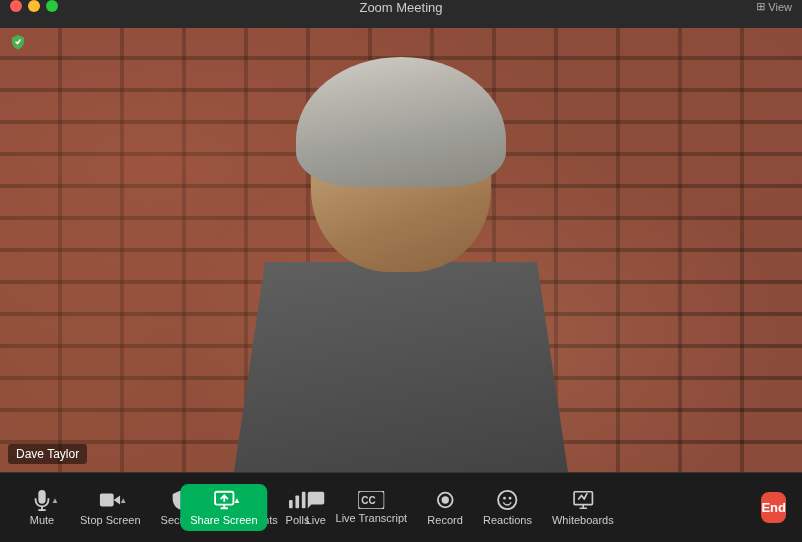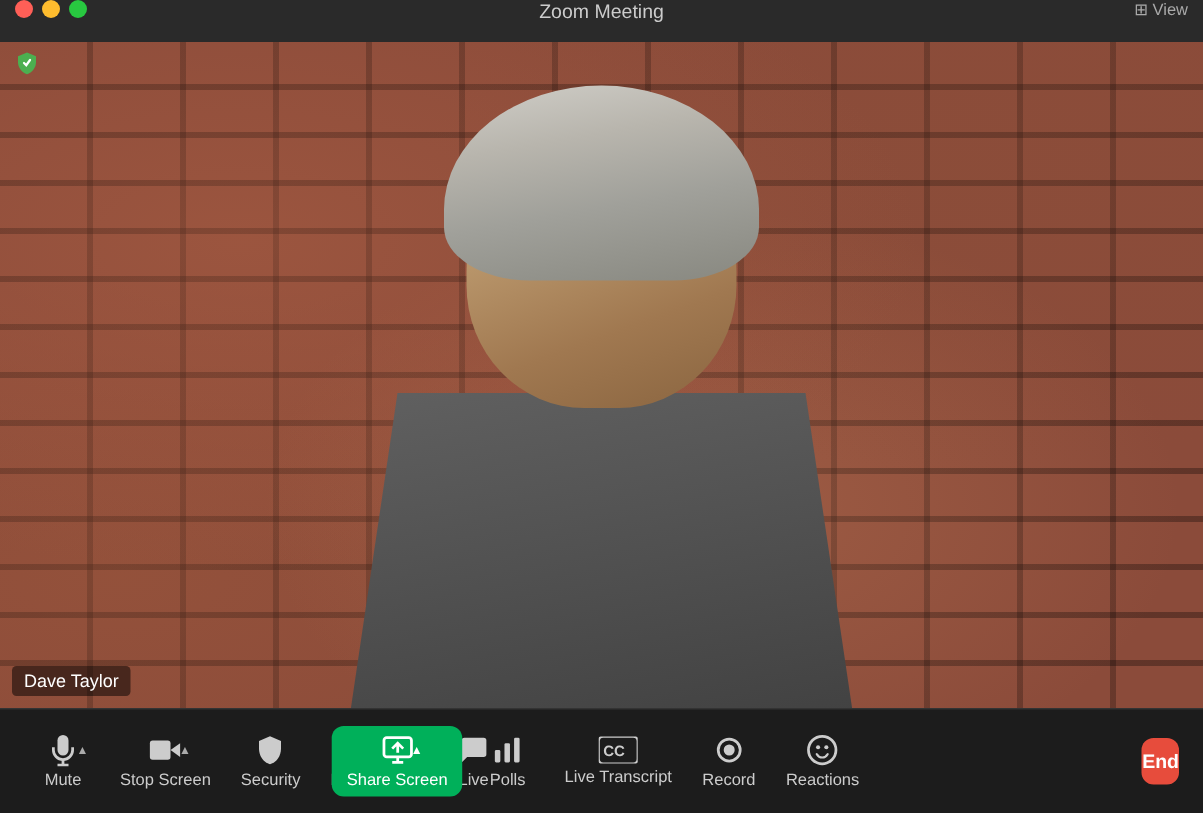--- a/index.html
+++ b/index.html
@@ -460,19 +460,30 @@
         <svg width="22" height="22" viewBox="0 0 24 24" fill="#ccc">
           <circle cx="12" cy="12" r="10" fill="none" stroke="#ccc" stroke-width="2"></circle>
           <circle cx="9" cy="10" r="1.5" fill="#ccc"></circle>
           <circle cx="15" cy="10" r="1.5" fill="#ccc"></circle>
           <path d="M8 15s1.5 2.5 4 2.5 4-2.5 4-2.5" stroke="#ccc" stroke-width="1.5" fill="none" stroke-linecap="round"></path>
         </svg>
       </span>
       <span class="tool-label">Reactions</span>
     </div>
 
+    <div class="tool-btn">
+      <span class="tool-icon">
+        <svg width="22" height="22" viewBox="0 0 24 24" fill="none" stroke="#ccc" stroke-width="1.8">
+          <rect x="2" y="3" width="20" height="14" rx="1"></rect>
+          <line x1="8" y1="21" x2="16" y2="21"></line>
+          <line x1="12" y1="17" x2="12" y2="21"></line>
+          <path d="M7 11l3-4 3 4 3-6" stroke-linecap="round" stroke-linejoin="round"></path>
+        </svg>
+      </span>
+      <span class="tool-label">Whiteboards</span>
+    </div>
   </div>
 
   <div class="toolbar-right">
     <button class="end-btn">End</button>
   </div>
 
 </div>
 
 </body></html>

